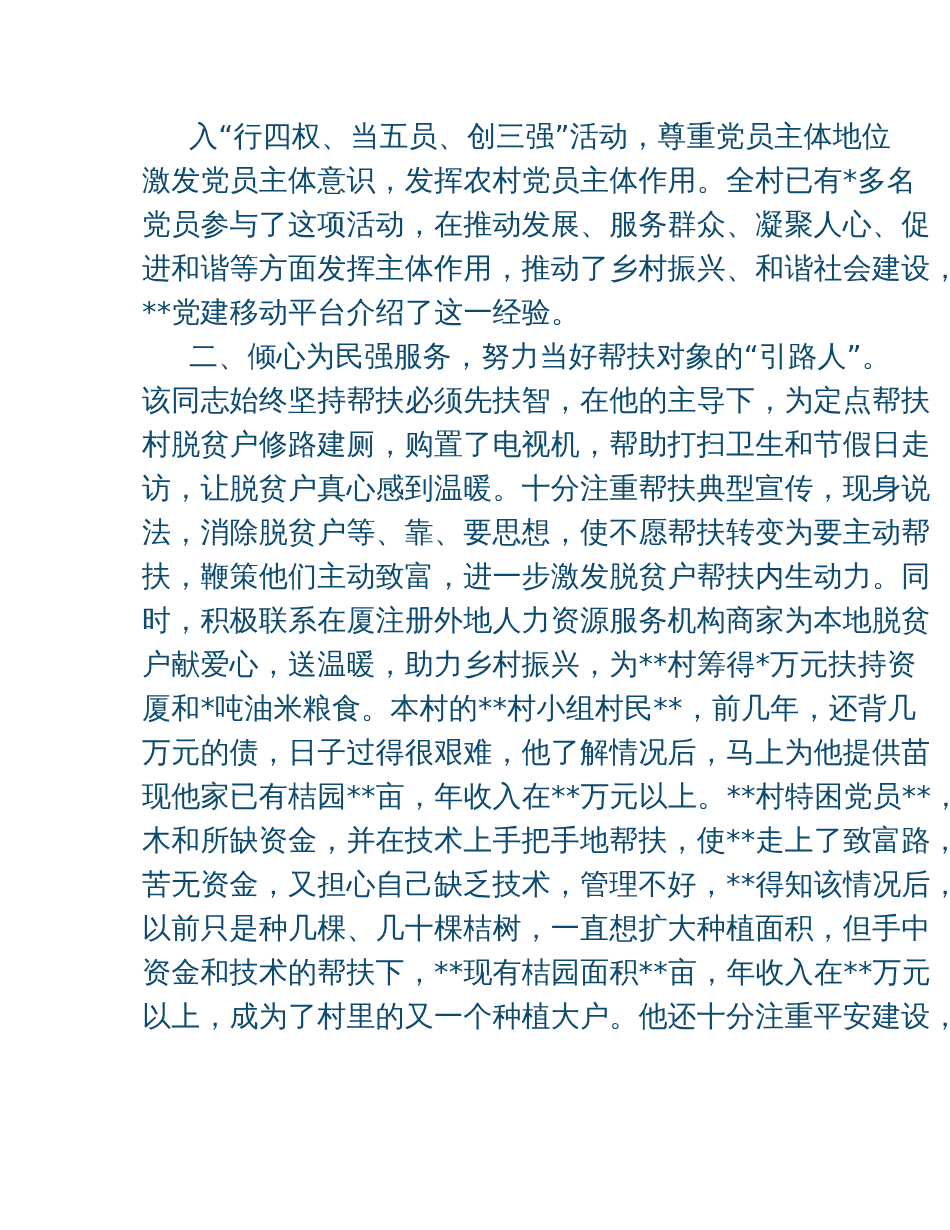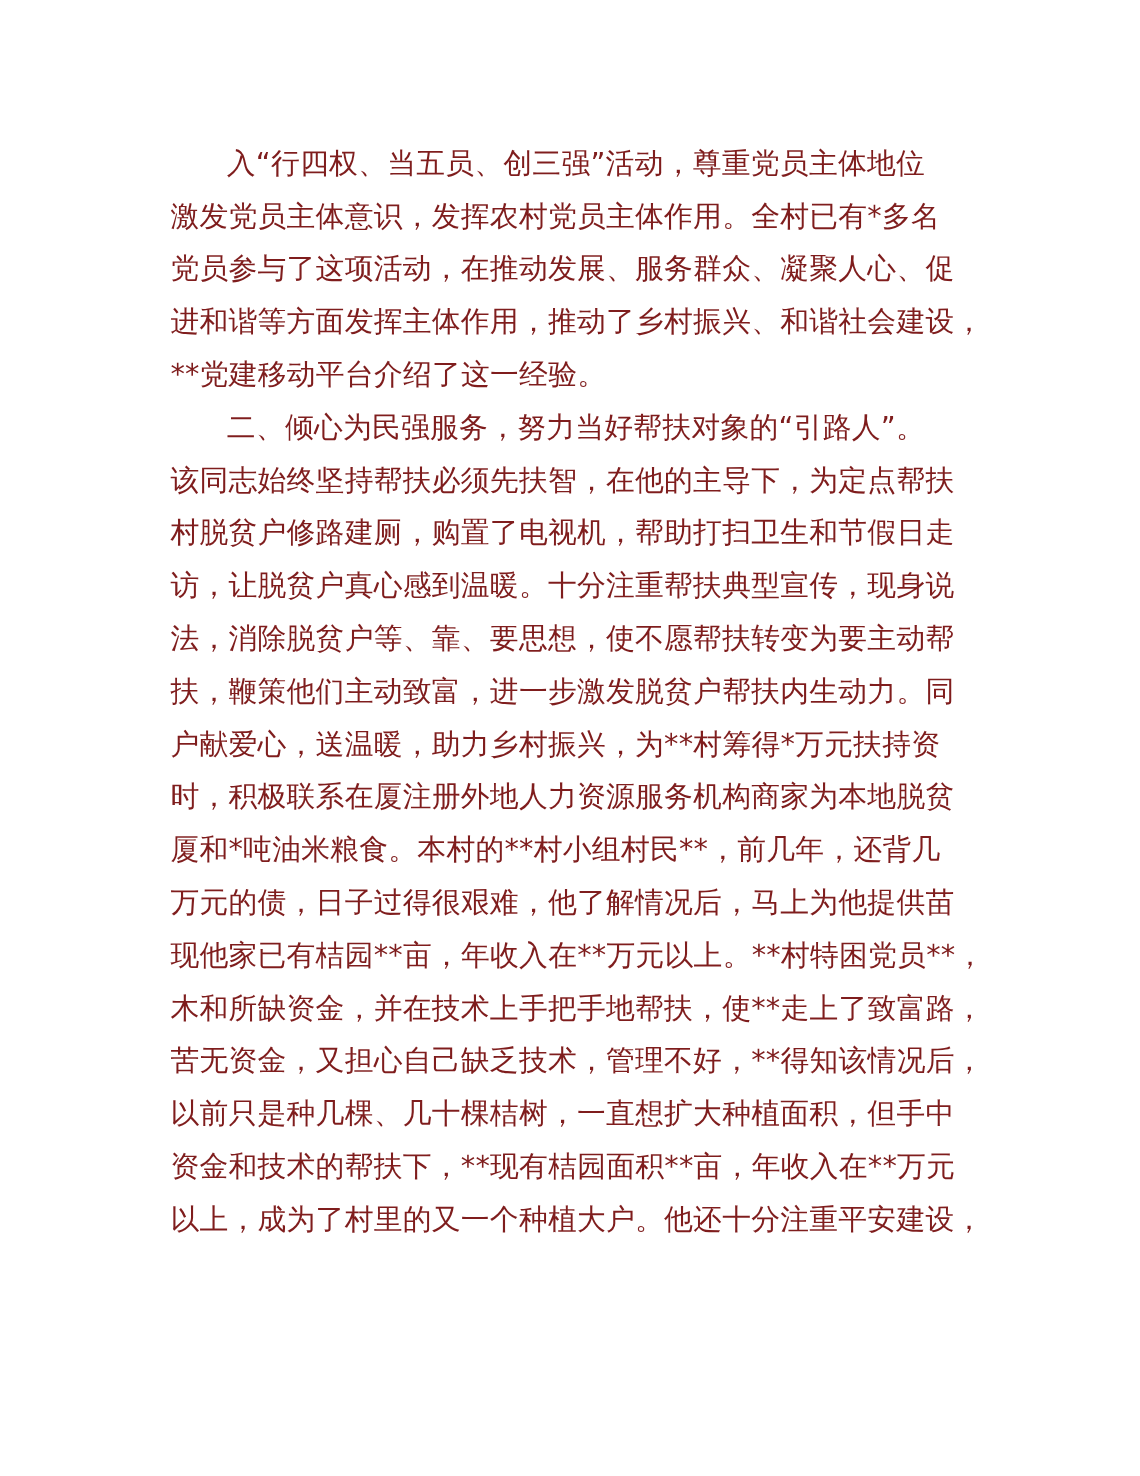--- a/index.html
+++ b/index.html
@@ -25,24 +25,24 @@
     }
     .text-block {
       position: absolute;
       left: 142px;
       top: 114px;
       width: 700px;
     }
     .line {
       height: 44px;
       line-height: 44px;
-      font-size: 24px;
+      font-size: 29px;
       white-space: nowrap;
       letter-spacing: 0.2px;
-      color: #7f1d1d;
+      color: #0c4a6e;
     }
     .line.indent {
       padding-left: 47px;
     }
   </style>
 </head>
 <body>
 
 <div class="page">
   <div class="text-block">
@@ -52,22 +52,22 @@
     <div class="line">党员参与了这项活动，在推动发展、服务群众、凝聚人心、促</div>
     <div class="line">进和谐等方面发挥主体作用，推动了乡村振兴、和谐社会建设，</div>
     <div class="line">**党建移动平台介绍了这一经验。</div>
 
     <div class="line indent">二、倾心为民强服务，努力当好帮扶对象的“引路人”。</div>
     <div class="line">该同志始终坚持帮扶必须先扶智，在他的主导下，为定点帮扶</div>
     <div class="line">村脱贫户修路建厕，购置了电视机，帮助打扫卫生和节假日走</div>
     <div class="line">访，让脱贫户真心感到温暖。十分注重帮扶典型宣传，现身说</div>
     <div class="line">法，消除脱贫户等、靠、要思想，使不愿帮扶转变为要主动帮</div>
     <div class="line">扶，鞭策他们主动致富，进一步激发脱贫户帮扶内生动力。同</div>
+    <div class="line">时，积极联系在厦注册外地人力资源服务机构商家为本地脱贫</div>
     <div class="line">户献爱心，送温暖，助力乡村振兴，为**村筹得*万元扶持资</div>
-    <div class="line">时，积极联系在厦注册外地人力资源服务机构商家为本地脱贫</div>
     <div class="line">厦和*吨油米粮食。本村的**村小组村民**，前几年，还背几</div>
     <div class="line">万元的债，日子过得很艰难，他了解情况后，马上为他提供苗</div>
     <div class="line">现他家已有桔园**亩，年收入在**万元以上。**村特困党员**，</div>
     <div class="line">木和所缺资金，并在技术上手把手地帮扶，使**走上了致富路，</div>
     <div class="line">苦无资金，又担心自己缺乏技术，管理不好，**得知该情况后，</div>
     <div class="line">以前只是种几棵、几十棵桔树，一直想扩大种植面积，但手中</div>
     <div class="line">资金和技术的帮扶下，**现有桔园面积**亩，年收入在**万元</div>
     <div class="line">以上，成为了村里的又一个种植大户。他还十分注重平安建设，</div>
   </div>
 </div>

